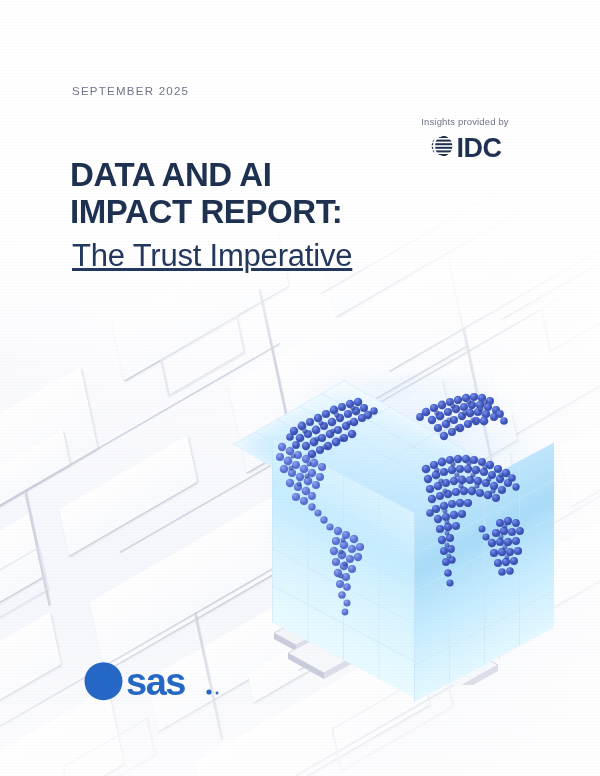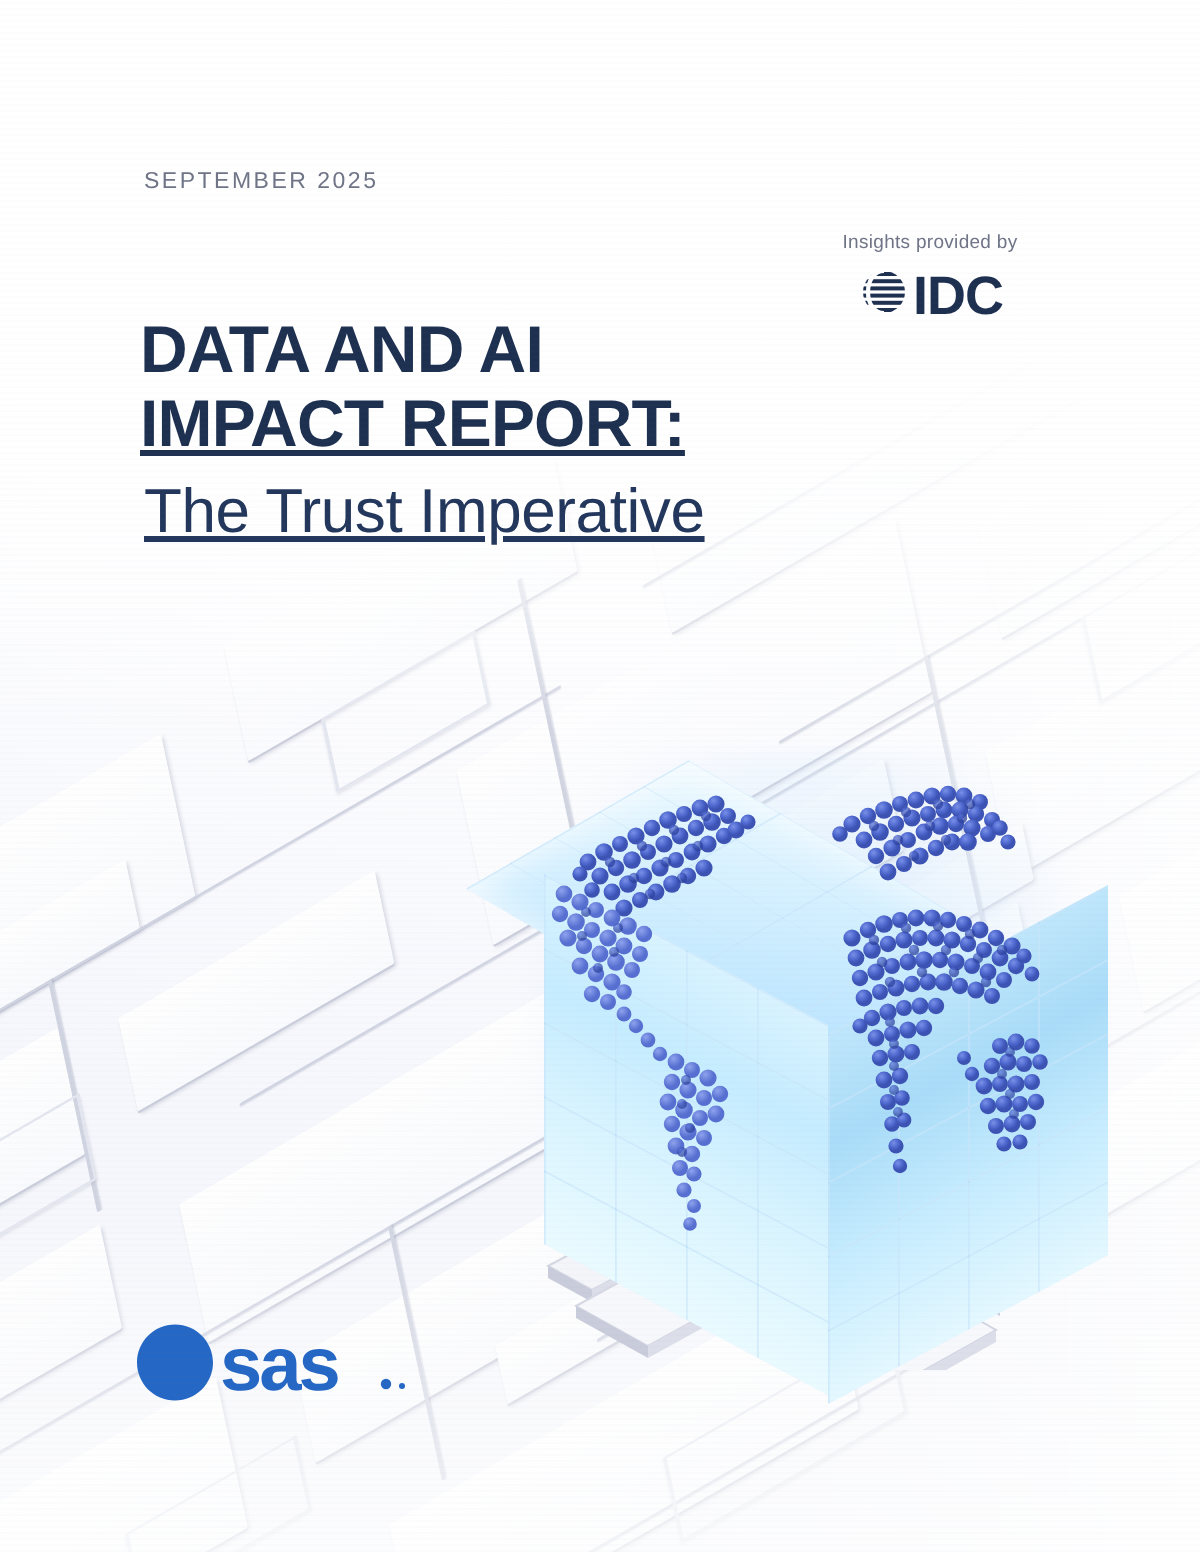--- a/index.html
+++ b/index.html
@@ -76,21 +76,21 @@
     font-size:27px;font-weight:bold;color:#1e3050;letter-spacing:-0.5px;
     line-height:1;font-family:"Liberation Sans", sans-serif;
   }
 
   
   .title{
     position:absolute;left:70px;top:157px;
     font-size:33px;font-weight:bold;line-height:1.12;
     color:#1e3050;letter-spacing:-0.4px;
   }
-  .title .l2{display:block;text-decoration:underline;}
+  .title .l2{display:block;}
   .subtitle{
     position:absolute;left:72px;top:238px;
     font-size:31px;font-weight:400;color:#23375c;letter-spacing:-0.2px;
     line-height:1.15;
     text-decoration:underline;
   }
 
   
   .cube-wrap{position:absolute;left:250px;top:365px;width:310px;height:300px;}
   .cube-glow{
@@ -129,21 +129,21 @@
       linear-gradient(rgba(140,200,245,.30) 1px, transparent 1px),
       linear-gradient(90deg, rgba(140,200,245,.30) 1px, transparent 1px);
     background-size:25% 20%, 25% 20%;
   }
   .continent{position:absolute;}
   .cube-base{
     position:absolute;left:18px;top:210px;width:296px;height:110px;
   }
 
   
-  .sas-logo{position:absolute;left:64px;top:658px;width:150px;height:52px;}
+  .sas-logo{position:absolute;left:80px;top:658px;width:150px;height:52px;}
 
   .noise{
     position:absolute;inset:0;pointer-events:none;opacity:.035;
     background-image:
       repeating-linear-gradient(0deg, rgba(120,130,160,.6) 0px, rgba(120,130,160,.6) 1px, transparent 1px, transparent 3px);
   }
 </style>
 </head>
 <body>
 

